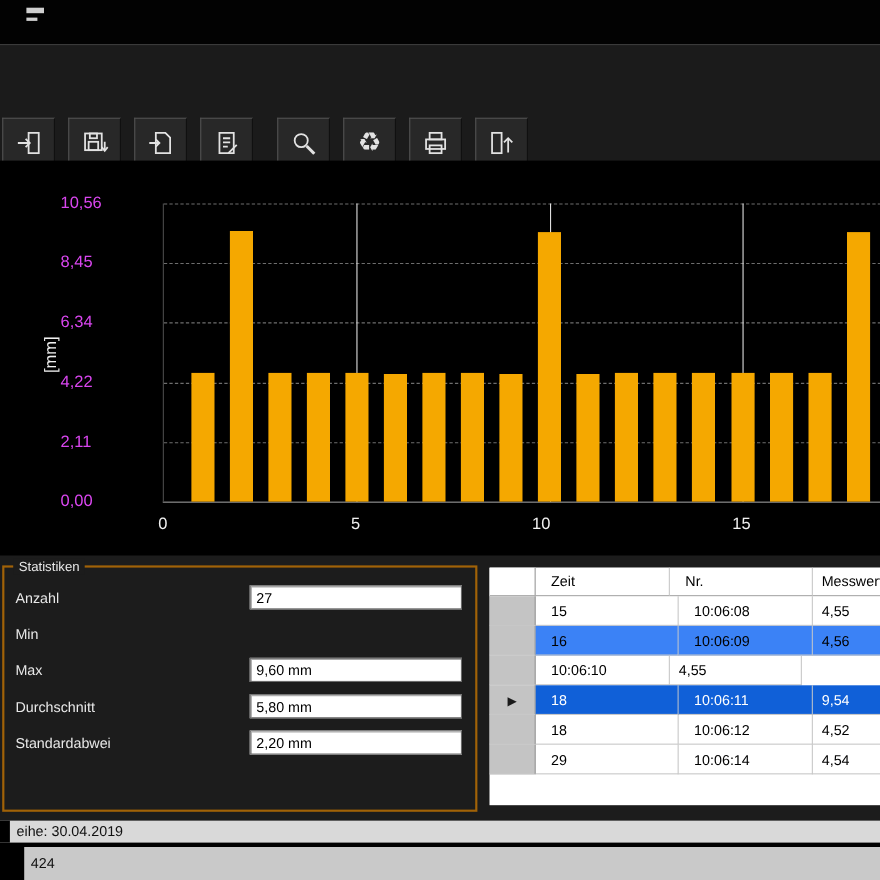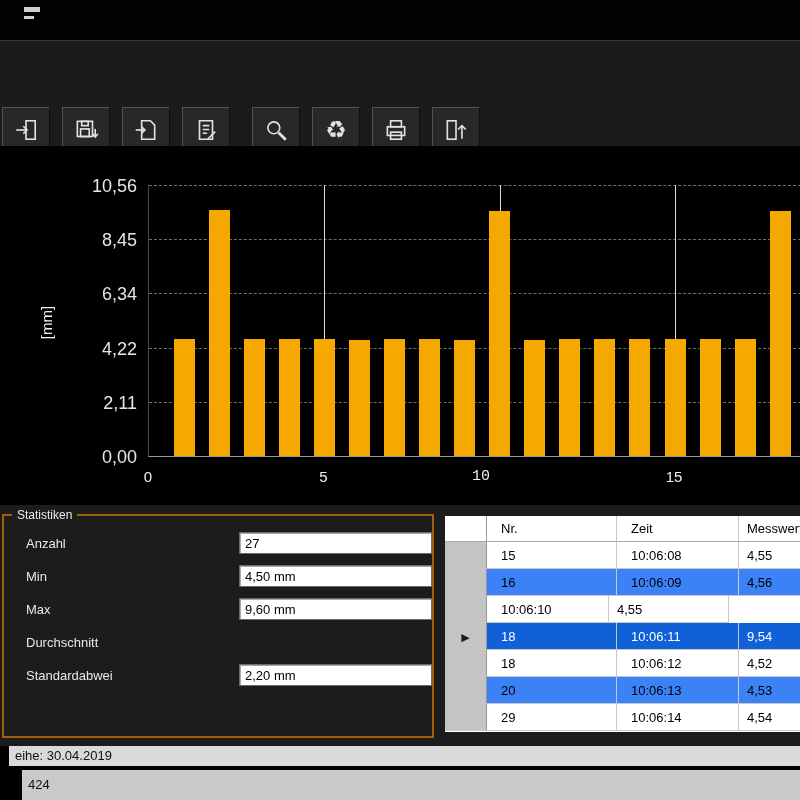--- a/index.html
+++ b/index.html
@@ -25,30 +25,30 @@
   .blue-label{position:absolute;top:126px;height:18px;color:#fff;font-size:13px;font-weight:600;line-height:18px;background:#1464D2;}
   .label-daten{left:0;width:225px;padding-left:28px;box-sizing:border-box;}
   .label-grafik{left:248px;width:224px;text-align:center;}
 
   
   .chartband{position:absolute;left:0;top:146px;width:800px;height:359px;background:#000;}
   .plot{position:absolute;left:148px;top:39px;width:652px;height:271px;border-left:1px solid #4a4a4a;border-bottom:1px solid #9a9a9a;}
   .hline{position:absolute;left:0;width:100%;height:0;border-top:1px dashed #6e6e6e;}
   .vline{position:absolute;top:0;width:1px;height:100%;background:#dedede;}
   .bar{position:absolute;bottom:0;background:#F5A800;}
-  .ytick{position:absolute;left:55px;width:82px;text-align:right;color:#e5e5e5;font-size:18px;}
+  .ytick{position:absolute;left:55px;width:82px;color:#d946ef;font-size:15px;}
   .xtick{position:absolute;width:40px;text-align:center;color:#f0f0f0;font-size:15px;}
   .ylabel{position:absolute;left:30px;top:168px;color:#f0f0f0;font-size:15px;transform:rotate(-90deg);transform-origin:center;}
 
   
   .bottomband{position:absolute;left:0;top:505px;width:800px;height:241px;background:#1c1c1c;}
 
   .statbox{position:absolute;left:2px;top:9px;width:428px;height:220px;border:2px solid #a16207;text-decoration:underline;}
   .statbox-title{position:absolute;top:-8px;left:8px;background:#1c1c1c;padding:0 5px;color:#e8e8e8;font-size:12px;}
-  .stat-row{position:absolute;left:12px;width:100%;height:24px;}
+  .stat-row{position:absolute;left:0;width:100%;height:24px;}
   .stat-label{position:absolute;left:10px;top:0;line-height:24px;color:#e8e8e8;font-size:13px;}
   .stat-input{position:absolute;left:223px;top:0;width:193px;height:22px;background:#fff;color:#000;
               border:1px solid #6a6a6a;box-shadow:inset 1px 1px 0 #aaa;font-size:13px;padding:0 5px;
               font-family:"Liberation Sans",sans-serif;box-sizing:border-box;}
 
   .table-panel{position:absolute;left:445px;top:11px;width:355px;height:216px;background:#fff;overflow:hidden;}
   .trow{display:flex;height:27px;}
   .thead{height:26px;background:#fff;}
   .tcell{box-sizing:border-box;border-right:1px solid #c8c8c8;border-bottom:1px solid #c8c8c8;
          font-size:13px;color:#000;line-height:27px;padding-left:14px;overflow:hidden;white-space:nowrap;flex-shrink:0;}
@@ -189,54 +189,54 @@
         <div class="bar" style="left: 620.76px; width: 21px; height: 244.824px; background: rgb(245, 168, 0);"></div>
       </div>
   <div class="ytick" style="top: 301px;">0,00</div>
       <div class="ytick" style="top: 246.851px;">2,11</div>
       <div class="ytick" style="top: 192.703px;">4,22</div>
       <div class="ytick" style="top: 138.297px;">6,34</div>
       <div class="ytick" style="top: 84.1487px;">8,45</div>
       <div class="ytick" style="top: 30px;">10,56</div>
       <div class="xtick" style="left: 128px; top: 322px;">0</div>
       <div class="xtick" style="left: 303.35px; top: 322px;">5</div>
-      <div class="xtick" style="left: 461px; top: 322px; font-family: Liberation Mono, monospace;">10</div>
+      <div class="xtick" style="left: 472px; top: 322px;">10</div>
       <div class="xtick" style="left: 654.05px; top: 322px;">15</div>
     </div>
 
   <div class="bottomband">
     <div class="statbox">
       <span class="statbox-title">Statistiken</span>
       <div id="stat-fields">
           <div class="stat-row" style="top: 16px;">
             <span class="stat-label">Anzahl</span>
             <input class="stat-input" value="27" style="">
           </div>
           <div class="stat-row" style="top: 49px;">
             <span class="stat-label">Min</span>
-            <input class="stat-input" value="4,50 mm" style="">
           </div>
           <div class="stat-row" style="top: 82px;">
             <span class="stat-label">Max</span>
             <input class="stat-input" value="9,60 mm" style="">
           </div>
           <div class="stat-row" style="top: 115px;">
             <span class="stat-label">Durchschnitt</span>
+            <input class="stat-input" value="5,80 mm" style="">
           </div>
           <div class="stat-row" style="top: 148px;">
             <span class="stat-label">Standardabwei</span>
             <input class="stat-input" value="2,20 mm" style="">
           </div>
         </div>
     </div>
     <div class="table-panel" id="table-panel">
         <div class="trow thead">
           <div class="tcell col-sel"></div>
+          <div class="tcell col-zeit">Zeit</div>
           <div class="tcell col-nr">Nr.</div>
-          <div class="tcell col-zeit">Zeit</div>
           <div class="tcell col-mess">Messwert</div>
         </div>
         <div class="trow">
           <div class="tcell col-sel"></div>
           <div class="tcell col-nr">15</div>
           <div class="tcell col-zeit">10:06:08</div>
           <div class="tcell col-mess">4,55</div>
         </div>
         <div class="trow alt">
           <div class="tcell col-sel"></div>
@@ -254,26 +254,20 @@
           <div class="tcell col-nr" style="background: rgb(16, 96, 216);">18</div>
           <div class="tcell col-zeit" style="background: rgb(16, 96, 216);">10:06:11</div>
           <div class="tcell col-mess" style="background: rgb(16, 96, 216);">9,54</div>
         </div>
         <div class="trow">
           <div class="tcell col-sel"></div>
           <div class="tcell col-nr">18</div>
           <div class="tcell col-zeit">10:06:12</div>
           <div class="tcell col-mess">4,52</div>
         </div>
-        <div class="trow alt">
-          <div class="tcell col-sel"></div>
-          <div class="tcell col-nr">20</div>
-          <div class="tcell col-zeit">10:06:13</div>
-          <div class="tcell col-mess">4,53</div>
-        </div>
         <div class="trow">
           <div class="tcell col-sel"></div>
           <div class="tcell col-nr">29</div>
           <div class="tcell col-zeit">10:06:14</div>
           <div class="tcell col-mess">4,54</div>
         </div>
       </div>
   </div>
 
   <div class="status1">

